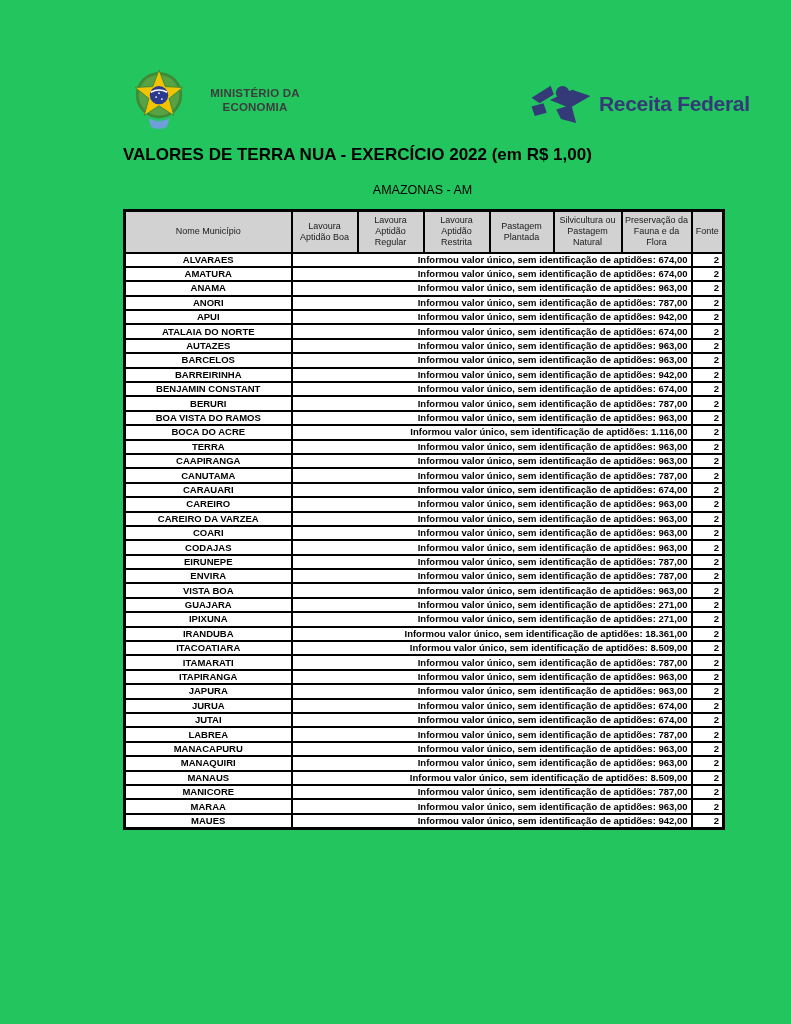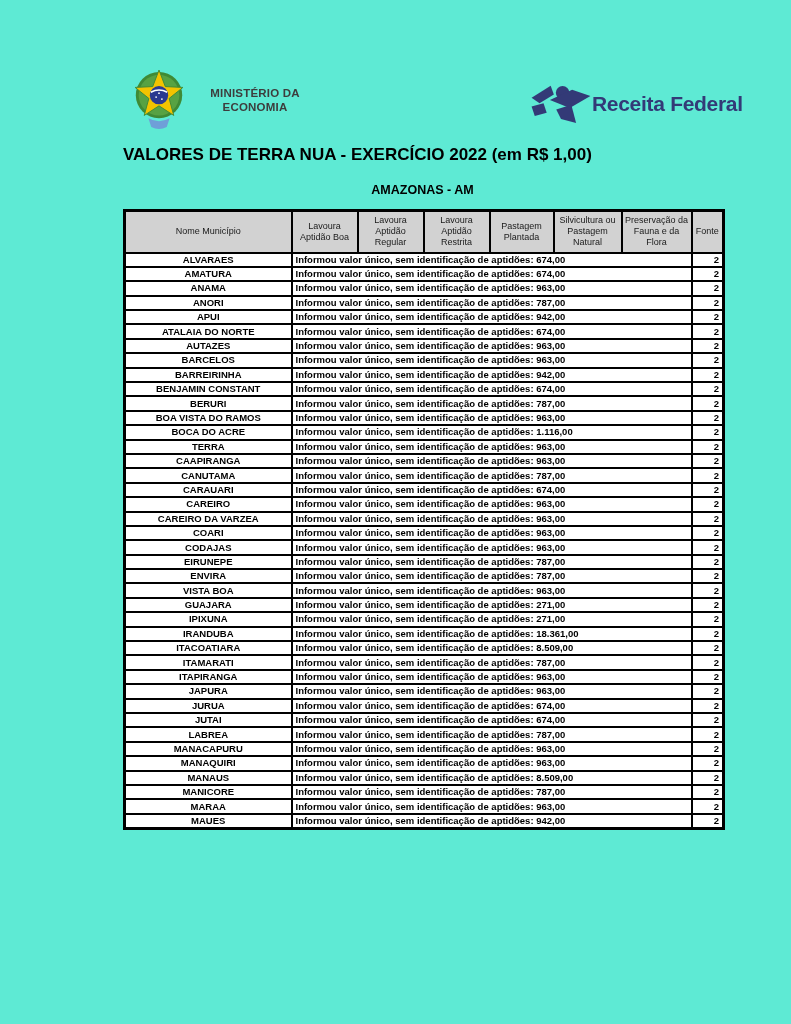--- a/index.html
+++ b/index.html
@@ -1,47 +1,47 @@
 <!DOCTYPE html>
 <html><head>
 <meta charset="utf-8">
 <style>
   * { margin:0; padding:0; box-sizing:border-box; }
   html,body { background:#ffffff; }
   body { width:791px; height:1024px; font-family:"Liberation Sans", sans-serif; }
-  .page { position:relative; width:791px; height:1024px; background:#5eead4; overflow:hidden; }
+  .page { position:relative; width:791px; height:1024px; background:#22c55e; overflow:hidden; }
 
   
   .ministry-block { position:absolute; left:130px; top:68px; display:flex; align-items:center; gap:12px; }
   .coat-svg { width:58px; height:64px; display:block; }
   .ministry-text { width:110px; text-align:center; font-size:11.5px; font-weight:bold; color:#3d3d3d; line-height:1.25; letter-spacing:0.2px; }
 
-  .receita-block { position:absolute; left:530px; top:80px; display:flex; align-items:center; gap:0; }
+  .receita-block { position:absolute; left:530px; top:80px; display:flex; align-items:center; gap:7px; }
   .receita-svg { width:62px; height:48px; display:block; }
   .receita-wordmark { font-size:21px; font-weight:bold; color:#333a77; letter-spacing:-0.3px; white-space:nowrap; }
 
   
   .doc-title { position:absolute; left:123px; top:145px; width:599px; text-align:left; font-size:17px; font-weight:bold; color:#000; white-space:nowrap; }
-  .doc-subtitle { position:absolute; left:123px; top:183px; width:599px; text-align:center; font-size:12.5px; font-weight:bold; color:#000; }
+  .doc-subtitle { position:absolute; left:123px; top:183px; width:599px; text-align:center; font-size:12.5px; font-weight:normal; color:#000; }
 
   
   table.land-values { position:absolute; left:123px; top:209px; width:599px; border-collapse:collapse; table-layout:fixed; border:3px solid #000; }
   table.land-values th {
     background:#d2d2d2; border:2px solid #000;
     font-size:9px; font-weight:normal; color:#1a1a1a;
     height:42px; line-height:1.25; padding:1px 2px; text-align:center; vertical-align:middle;
   }
   table.land-values td {
     border:2px solid #000; background:#fff;
     font-size:9.5px; font-weight:bold; color:#000;
     height:14.4px; line-height:12px; padding:0 3px; vertical-align:middle;
     overflow:hidden; white-space:nowrap;
   }
   td.muni-cell  { text-align:center; }
-  td.note-cell  { text-align:left;margin-left:30px; }
+  td.note-cell  { text-align:right;margin-left:30px; }
   td.fonte-cell { text-align:right; }
 </style>
 </head>
 <body>
 
 <div class="page">
 
   <div class="ministry-block">
     <svg class="coat-svg" viewBox="0 0 60 66">
       <circle cx="30" cy="28" r="24" fill="#3f8a35"></circle>

